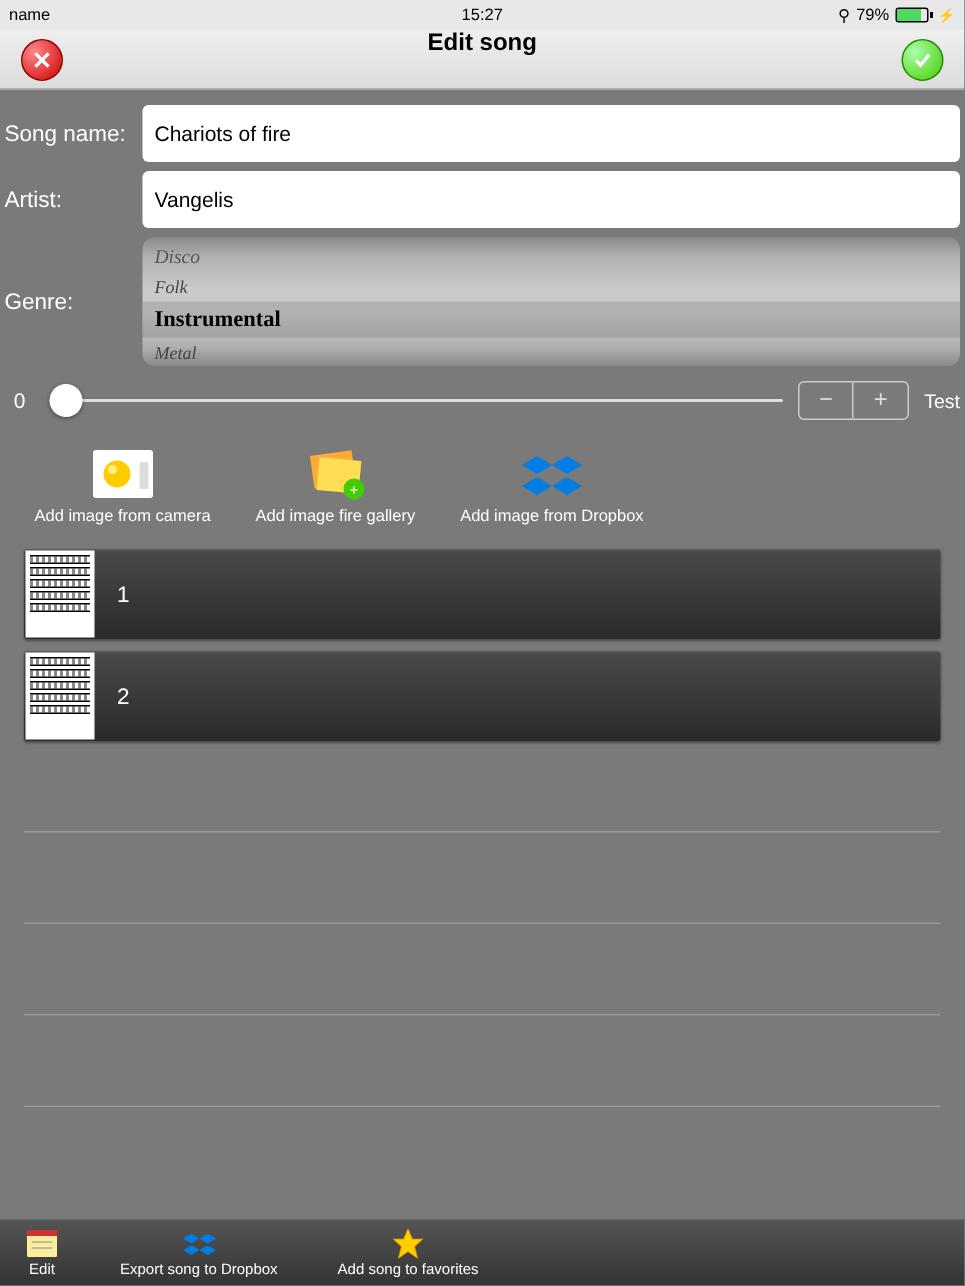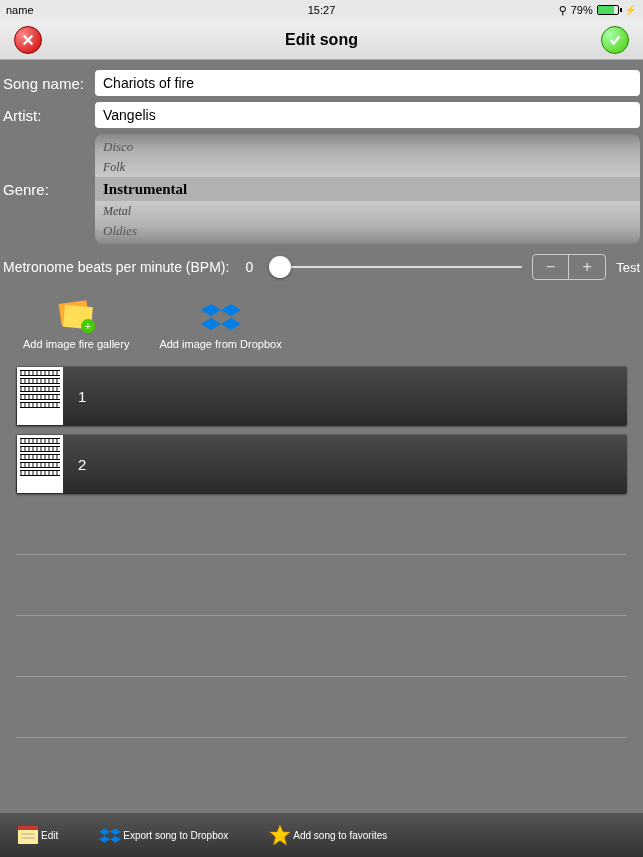--- a/index.html
+++ b/index.html
@@ -2,34 +2,34 @@
 <html><head>
   <meta charset="utf-8">
   <style>
     * { box-sizing: border-box; margin: 0; padding: 0; font-family: -apple-system, Helvetica, Arial, sans-serif; }
     body { width: 643px; height: 857px; background: #7a7a7a; overflow: hidden; position: relative; }
     
     .status-bar { height: 20px; background: #e8e8e8; display: flex; justify-content: space-between; align-items: center; padding: 0 6px; font-size: 11px; color: #000; }
     .status-right { display: flex; align-items: center; gap: 4px; }
     .status-center { position: absolute; left: 50%; transform: translateX(-50%); }
     
-    .nav-bar { height: 40px; background: linear-gradient(to bottom, #efefef, #dcdcdc); display: flex; align-items: center; justify-content: center; position: relative; border-bottom: 1px solid #aaa; }
+    .nav-bar { height: 40px; background: linear-gradient(to bottom, #efefef, #dcdcdc); display: flex; justify-content: center; position: relative; border-bottom: 1px solid #aaa; }
     .nav-title { font-size: 16px; font-weight: bold; color: #000; }
     .nav-btn { width: 28px; height: 28px; border-radius: 50%; position: absolute; top: 6px; display: flex; align-items: center; justify-content: center; }
     .nav-btn.cancel { left: 14px; background: radial-gradient(circle at 30% 30%, #ff8888, #cc0000); border: 1px solid #880000; }
     .nav-btn.save { right: 14px; background: radial-gradient(circle at 30% 30%, #aaffaa, #44cc00); border: 1px solid #228800; }
     .nav-btn svg { width: 14px; height: 14px; }
     
     .form-area { padding: 10px 3px 0; }
     .form-row { display: flex; align-items: center; margin-bottom: 6px; }
     .form-label { width: 92px; color: #fff; font-size: 15px; }
-    .form-input { flex: 1; height: 26px; background: #fff; border: none; border-radius: 4px; padding: 0 8px; font-size: 14px; color: #000; }
+    .form-input { flex: 1; height: 38px; background: #fff; border: none; border-radius: 4px; padding: 0 8px; font-size: 14px; color: #000; }
     
     .genre-row { display: flex; align-items: center; margin-top: 6px; }
-    .picker-wrap { flex: 1; height: 110px; overflow: hidden; position: relative; border-radius: 8px; background: linear-gradient(to bottom, #888 0%, #b0b0b0 15%, #cacaca 40%, #cacaca 60%, #b0b0b0 85%, #888 100%); }
+    .picker-wrap { flex: 1; height: 86px; overflow: hidden; position: relative; border-radius: 8px; background: linear-gradient(to bottom, #888 0%, #b0b0b0 15%, #cacaca 40%, #cacaca 60%, #b0b0b0 85%, #888 100%); }
     .picker-item { height: 20px; line-height: 20px; font-size: 13px; color: #555; padding-left: 8px; font-style: italic; font-family: Georgia, serif; }
     .picker-item.near { color: #444; font-size: 12px; }
     .picker-item.selected { background: rgba(0,0,0,0.12); font-weight: bold; font-size: 15px; color: #000; font-style: normal; height: 24px; line-height: 24px; }
     .picker-items { position: absolute; top: 2px; left: 0; right: 0; }
     
     .bpm-row { display: flex; align-items: center; margin-top: 10px; gap: 10px; color: #fff; font-size: 14px; }
     .bpm-label { flex-shrink: 0; }
     .bpm-value { width: 20px; text-align: center; }
     .slider-wrap { flex: 1; display: flex; align-items: center; position: relative; }
     .slider-track { width: 100%; height: 2px; background: #ddd; border-radius: 2px; }
@@ -47,21 +47,21 @@
     .image-list { margin-top: 16px; padding: 0 16px; }
     .image-row { display: flex; height: 60px; background: linear-gradient(to bottom, #4a4a4a, #2a2a2a); border-radius: 2px; margin-bottom: 8px; box-shadow: inset 0 1px 0 rgba(255,255,255,0.1), 0 1px 2px rgba(0,0,0,0.4); align-items: center; }
     .image-thumb { width: 46px; height: 58px; background: #fff; margin: 1px; display: flex; flex-direction: column; padding: 3px; gap: 2px; }
     .thumb-line { height: 6px; background: repeating-linear-gradient(to right, #888 0, #888 2px, #fff 2px, #fff 4px); border-top: 1px solid #000; border-bottom: 1px solid #000; }
     .image-num { color: #fff; font-size: 15px; margin-left: 14px; }
     
     .placeholders { padding: 0 16px; }
     .placeholder-line { height: 1px; background: #999; margin-top: 60px; }
     
     .toolbar { position: absolute; bottom: 0; left: 0; right: 0; height: 44px; background: linear-gradient(to bottom, #555, #333); display: flex; align-items: center; padding: 0 16px; gap: 40px; }
-    .toolbar-item { display: flex; flex-direction: row; align-items: center; gap: 1px; }
+    .toolbar-item { display: flex; flex-direction: column; align-items: center; gap: 1px; }
     .toolbar-icon { width: 24px; height: 22px; display: flex; align-items: center; justify-content: center; }
     .toolbar-label { font-size: 10px; color: #fff; }
     
     .battery { display: inline-flex; align-items: center; }
     .battery-body { width: 22px; height: 10px; border: 1px solid #000; border-radius: 2px; position: relative; }
     .battery-fill { position: absolute; left: 0; top: 0; bottom: 0; width: 79%; background: #4cd964; }
     .battery-tip { width: 2px; height: 4px; background: #000; margin-left: 1px; }
   </style>
 </head>
 <body>
@@ -114,34 +114,44 @@
           <div class="picker-item near">Folk</div>
           <div class="picker-item selected">Instrumental</div>
           <div class="picker-item near">Metal</div>
           <div class="picker-item">Oldies</div>
           <div class="picker-item">Pop</div>
         </div>
     </div>
   </div>
 
   <div class="bpm-row">
-    <span class="bpm-label">Metronome beats per minute (BPM):</span>
     <span class="bpm-value">0</span>
     <div class="slider-wrap">
       <div class="slider-track"></div>
       <div class="slider-thumb"></div>
     </div>
     <div class="stepper">
       <div class="stepper-btn">−</div>
       <div class="stepper-btn">+</div>
     </div>
     <span class="bpm-test">Test</span>
   </div>
 
   <div class="image-actions">
+    <div class="image-action">
+      <div class="image-action-icon">
+        <svg width="44" height="36" viewBox="0 0 44 36">
+            <rect x="2" y="2" width="40" height="32" fill="#fff" rx="2"></rect>
+            <circle cx="18" cy="18" r="9" fill="#ffcc00"></circle>
+            <circle cx="15" cy="15" r="3" fill="#ffee88"></circle>
+            <rect x="33" y="10" width="6" height="18" fill="#ddd"></rect>
+          </svg>
+      </div>
+      <div class="image-action-label">Add image from camera</div>
+    </div>
     <div class="image-action">
       <div class="image-action-icon">
         <svg width="44" height="36" viewBox="0 0 44 36">
             <rect x="6" y="4" width="28" height="22" fill="#ffaa33" transform="rotate(-8 20 15)"></rect>
             <rect x="10" y="8" width="28" height="22" fill="#ffdd55" transform="rotate(5 24 19)"></rect>
             <circle cx="34" cy="28" r="7" fill="#44cc00"></circle>
             <text x="34" y="32" font-size="10" fill="#fff" text-anchor="middle">+</text>
           </svg>
       </div>
       <div class="image-action-label">Add image fire gallery</div>

